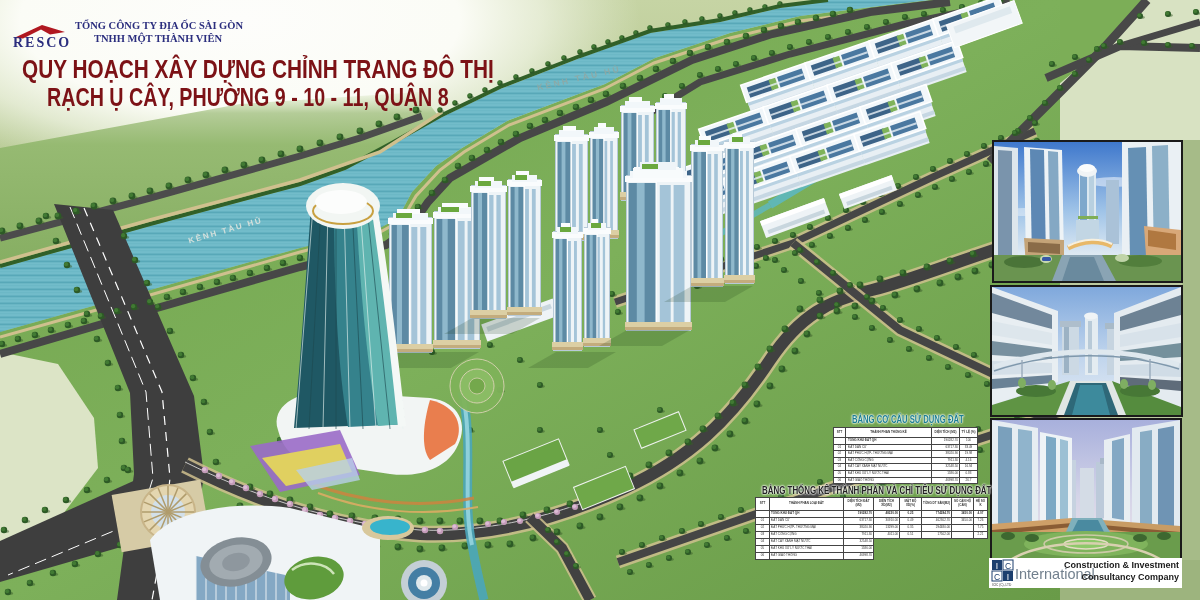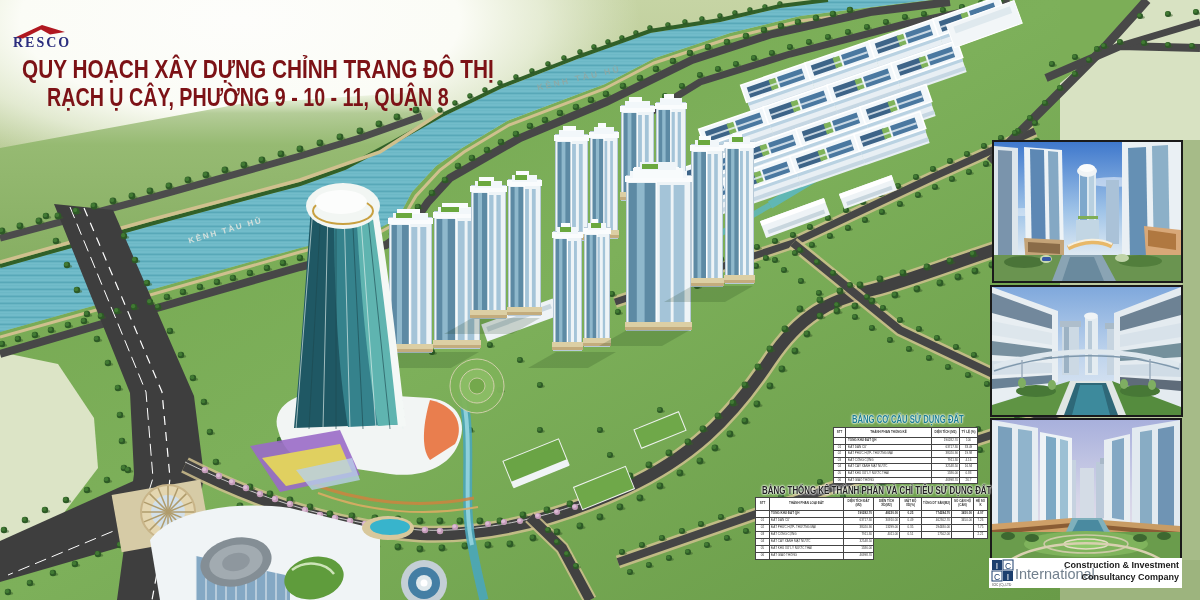--- a/index.html
+++ b/index.html
@@ -849,20 +849,24 @@
         <ellipse cx="341" cy="202" rx="26" ry="12" fill="#fcfdfc"></ellipse>
       </g>
 </svg>
 
 <div style="position:absolute;left:13px;top:24px;">
   <svg width="80" height="26" viewBox="0 0 80 26">
     <polygon points="1,14 29,1 52,8 37,10.5 28,5.5 10,14.5" fill="#b01820"></polygon>
     <text x="0" y="23" font-family="'Liberation Serif',serif" font-size="14" font-weight="bold" fill="#2b2e7e" letter-spacing="2">RESCO</text>
   </svg>
 </div>
+<div style="position:absolute;left:75px;top:19px;width:166px;color:#2b2e7e;font-family:'Liberation Serif',serif;font-weight:bold;font-size:10.5px;line-height:13px;white-space:nowrap;text-align:center;">
+  <div>TỔNG CÔNG TY ĐỊA ỐC SÀI GÒN</div>
+  <div style="text-align:center;">TNHH MỘT THÀNH VIÊN</div>
+</div>
 <div style="position:absolute;left:22px;top:56px;color:#7c1216;font-weight:bold;font-size:26px;line-height:27px;white-space:nowrap;transform:scale(0.80,1);transform-origin:0 0;">QUY HOẠCH XÂY DỰNG CHỈNH TRANG ĐÔ THỊ</div>
 <div style="position:absolute;left:47px;top:84px;color:#7c1216;font-weight:bold;font-size:26px;line-height:27px;white-space:nowrap;transform:scale(0.757,1);transform-origin:0 0;">RẠCH Ụ CÂY, PHƯỜNG 9 - 10 - 11, QUẬN 8</div>
 
 <div style="position:absolute;left:187px;top:226px;transform:rotate(-16deg);color:#d4e0dc;font-size:8px;font-weight:bold;letter-spacing:2px;">KÊNH TÀU HỦ</div>
 <div style="position:absolute;left:536px;top:73px;transform:rotate(-13deg);color:#8fa8a4;font-size:8.5px;font-weight:bold;letter-spacing:2.5px;opacity:0.9;">KÊNH TÀU HỦ</div>
 
 <div style="position:absolute;left:994px;top:142px;width:187px;height:139px;outline:2px solid #1a1a1a;">
       <svg width="187" height="139" viewBox="0 0 187 139" style="position:absolute;left:0;top:0;">
         <defs>
           <linearGradient id="skyA" x1="0" y1="0" x2="0" y2="1">

